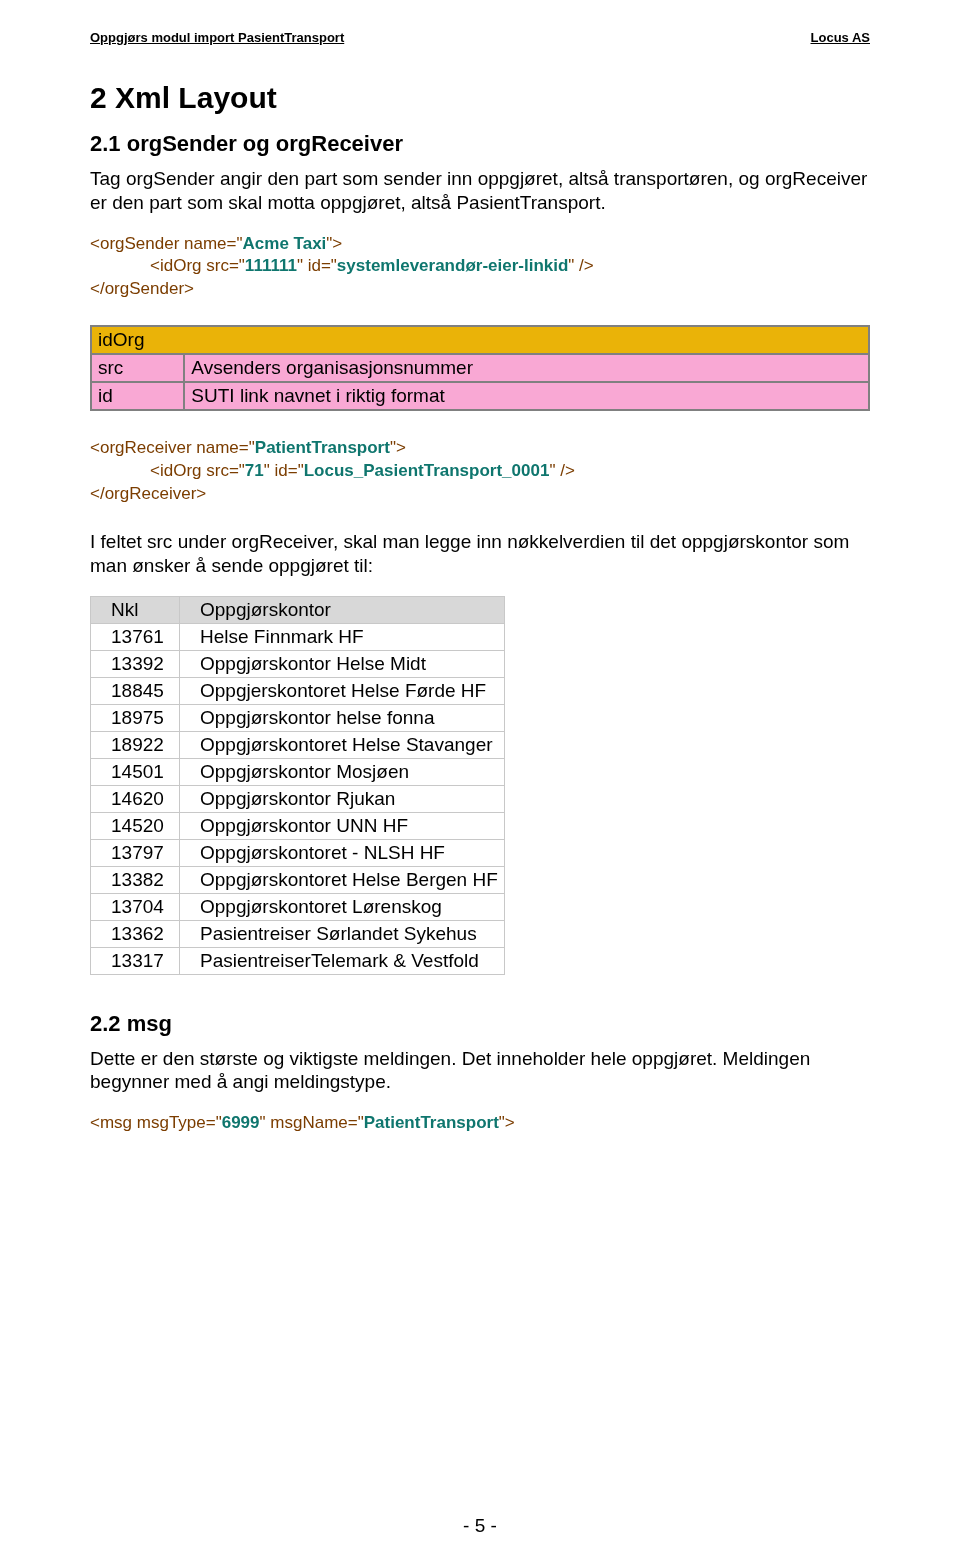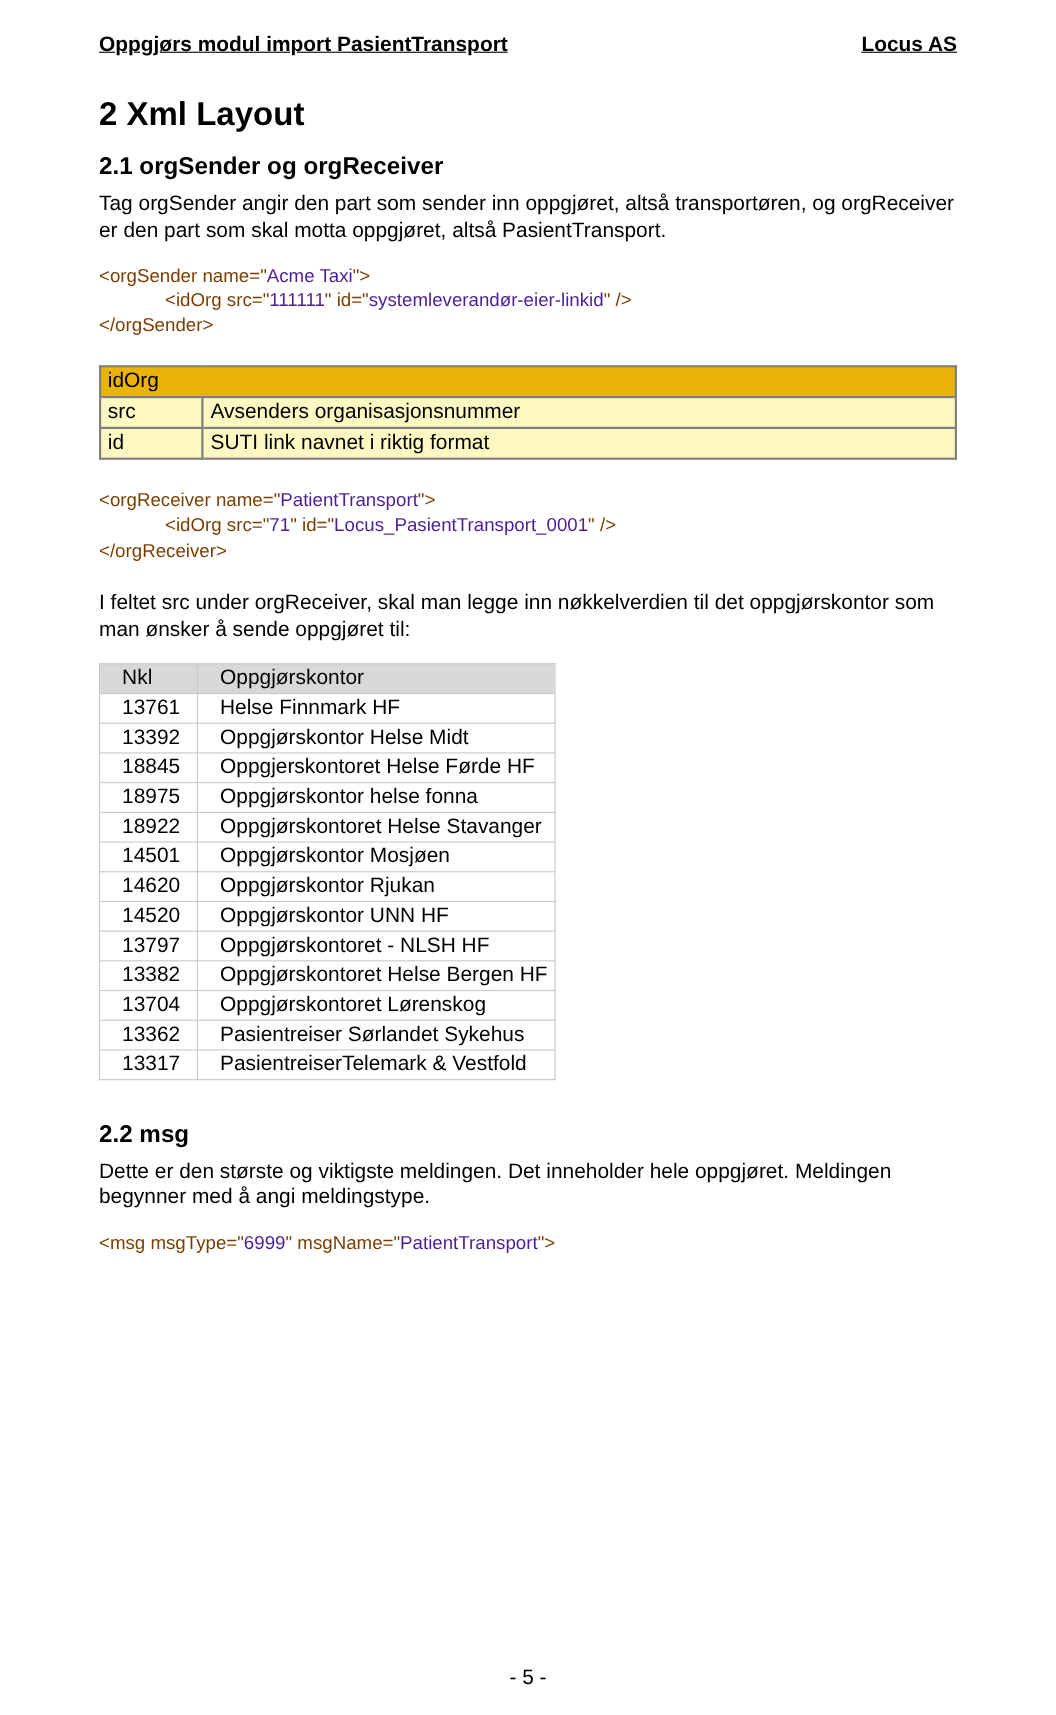--- a/index.html
+++ b/index.html
@@ -13,21 +13,21 @@
     width: 960px;
     min-height: 1559px;
     margin: 0 auto;
     padding: 30px 90px 20px 90px;
     box-sizing: border-box;
     position: relative;
   }
   .hdr {
     display: flex;
     justify-content: space-between;
-    font-size: 19px;
+    font-size: 13px;
     font-weight: bold;
     text-decoration: underline;
     margin-bottom: 36px;
     gap: 16px;
   }
   .h1 {
     font-size: 30px;
     font-weight: bold;
     margin-bottom: 16px;
   }
@@ -41,32 +41,32 @@
     line-height: 1.25;
     margin-bottom: 18px;
   }
   .xml {
     font-family: Verdana, Geneva, sans-serif;
     font-size: 17px;
     line-height: 1.35;
     margin-bottom: 24px;
   }
   .xml .tag { color: #7b3d00; }
-  .xml .quoted { color: #4c1d95; font-weight: normal; }
+  .xml .quoted { color: #0f766e; font-weight: bold; }
   .xml .indent { padding-left: 60px; display: inline-block; }
   .param-table {
     width: 100%;
     border-collapse: collapse;
     margin-bottom: 26px;
     font-size: 19px;
   }
   .param-table td {
     border: 2px solid #808080;
     padding: 2px 6px;
-    background: #fef9c3;
+    background: #f9a8d4;
   }
   .param-table tr.header td {
     background: #eab308;
   }
   .param-table td.k { width: 12%; }
   .nkl-table {
     border-collapse: collapse;
     font-size: 19px;
     margin-bottom: 36px;
   }

